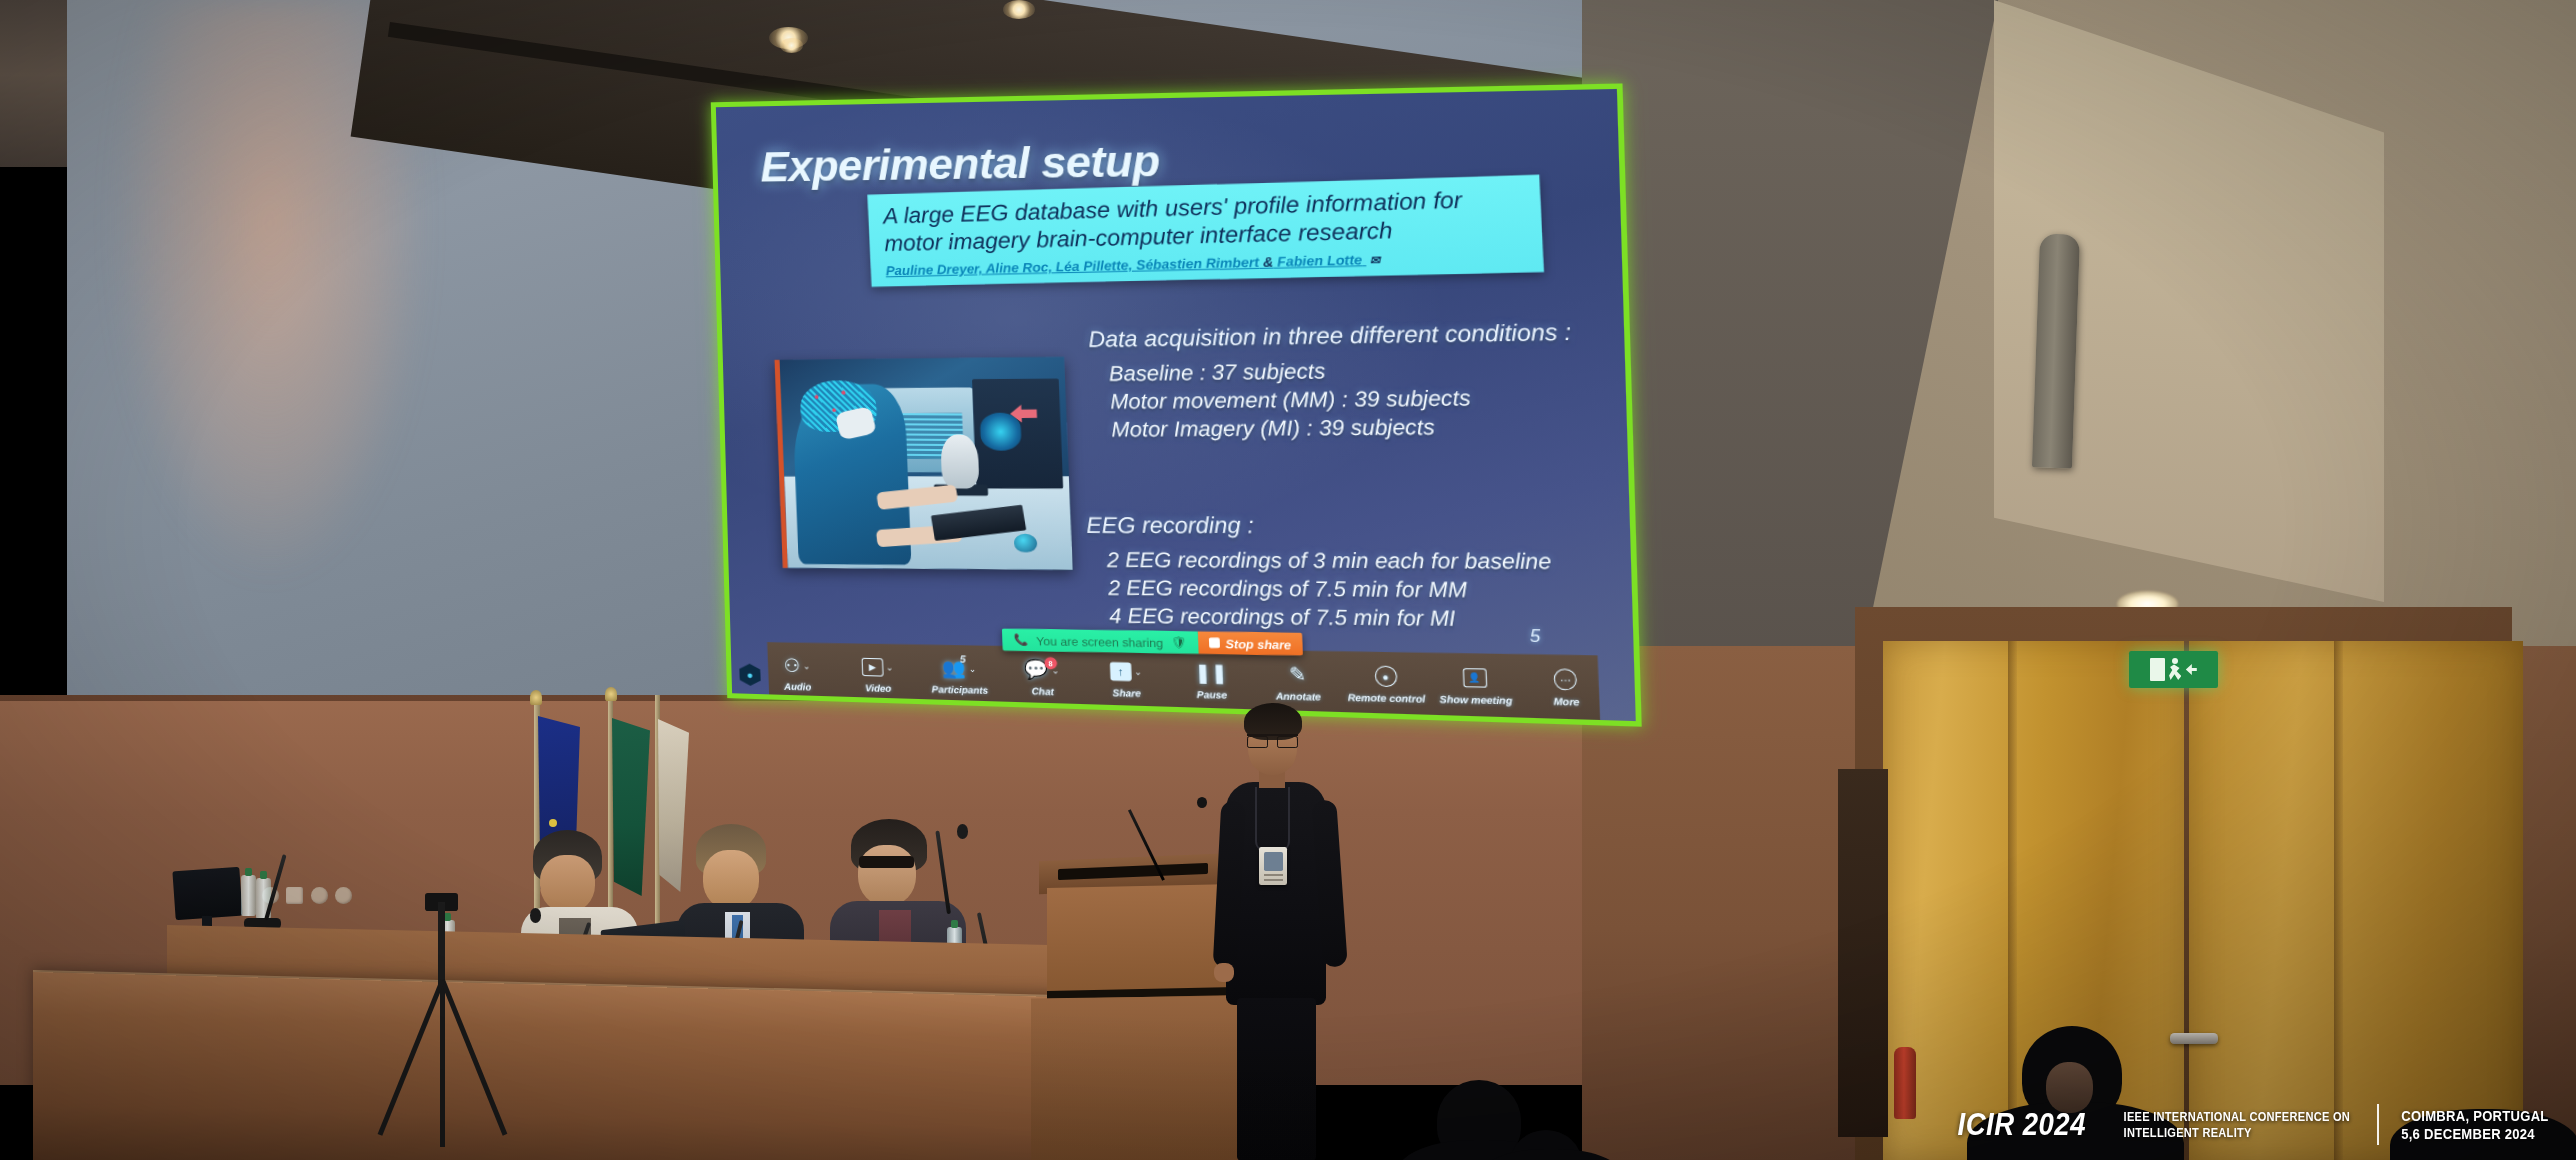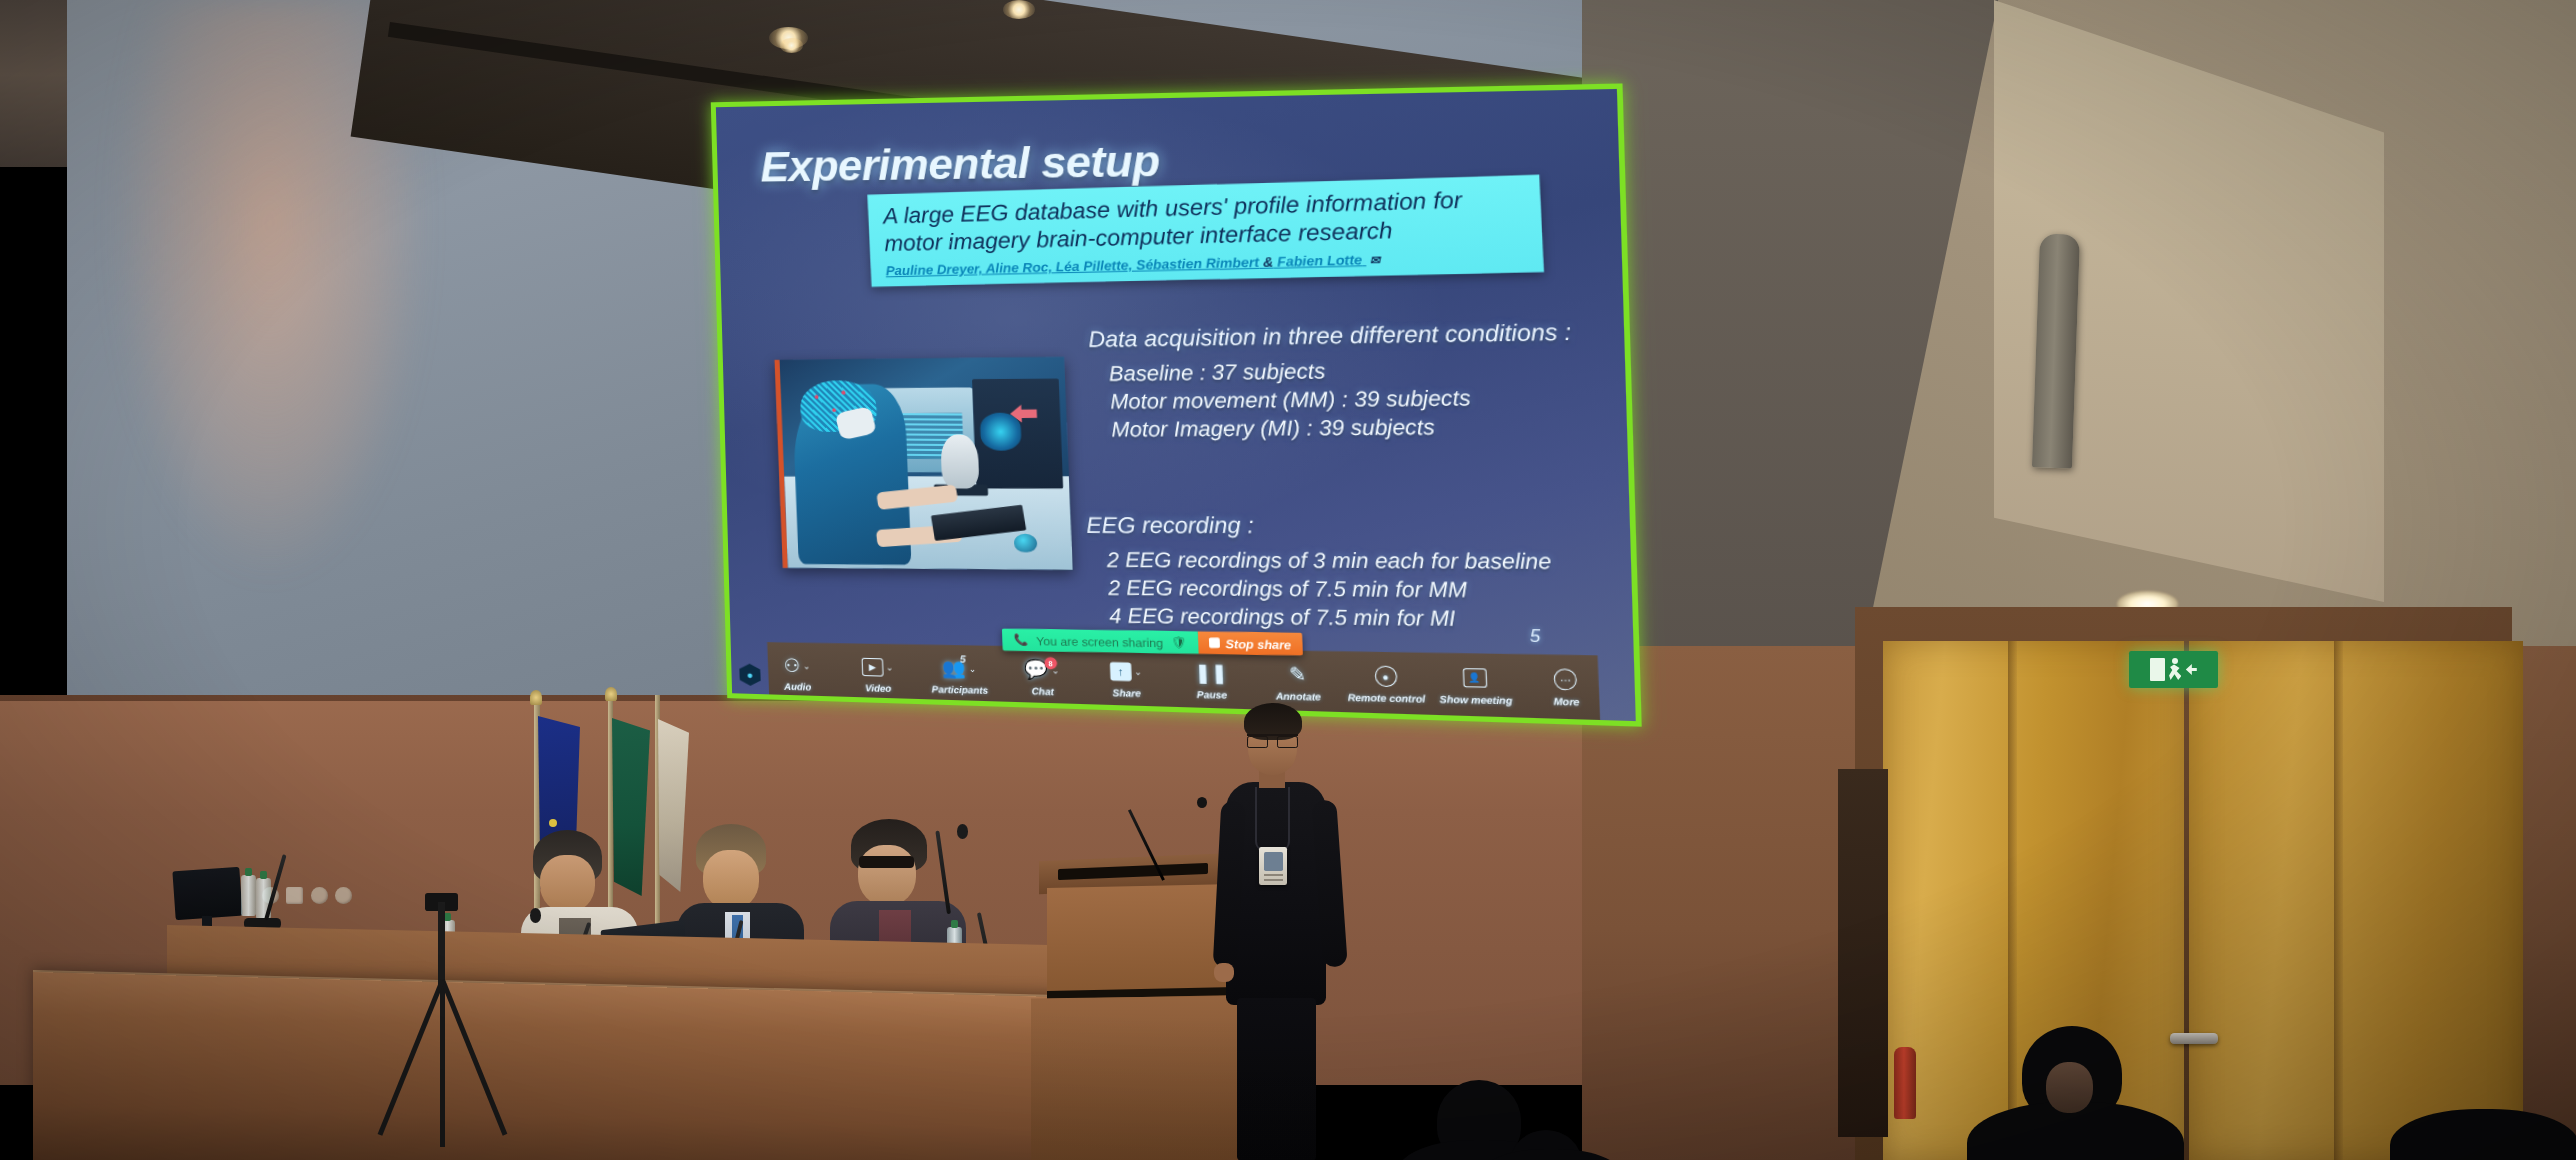--- a/index.html
+++ b/index.html
@@ -775,15 +775,27 @@
   <div class="aud-shoulders" style="left:1476px; top:1149px; width:150px; height:67px;"></div>
 
   <div class="aud" style="left:2022px; top:1026px; width:100px; height:96px;"></div>
   <div class="aud-shoulders" style="left:1967px; top:1102px; width:217px; height:89px;"></div>
   <div class="aud-face" style="left:2046px; top:1062px; width:47px; height:51px; background:linear-gradient(180deg,#7a5a46,#4e382a); opacity:.85;"></div>
 
   <div class="aud-shoulders" style="left:2390px; top:1109px; width:189px; height:78px;"></div>
 
   <div class="vignette"></div>
 
+  <div class="watermark">
+    <div class="wm-brand">ICIR 2024</div>
+    <div class="wm-sub">
+      <div class="wm-sub-line">IEEE INTERNATIONAL CONFERENCE ON</div>
+      <div class="wm-sub-line">INTELLIGENT REALITY</div>
+    </div>
+    <div class="wm-div"></div>
+    <div class="wm-right">
+      <div class="wm-right-line">COIMBRA, PORTUGAL</div>
+      <div class="wm-right-line">5,6 DECEMBER 2024</div>
+    </div>
+  </div>
 
 </div>
 
 
 </body></html>

